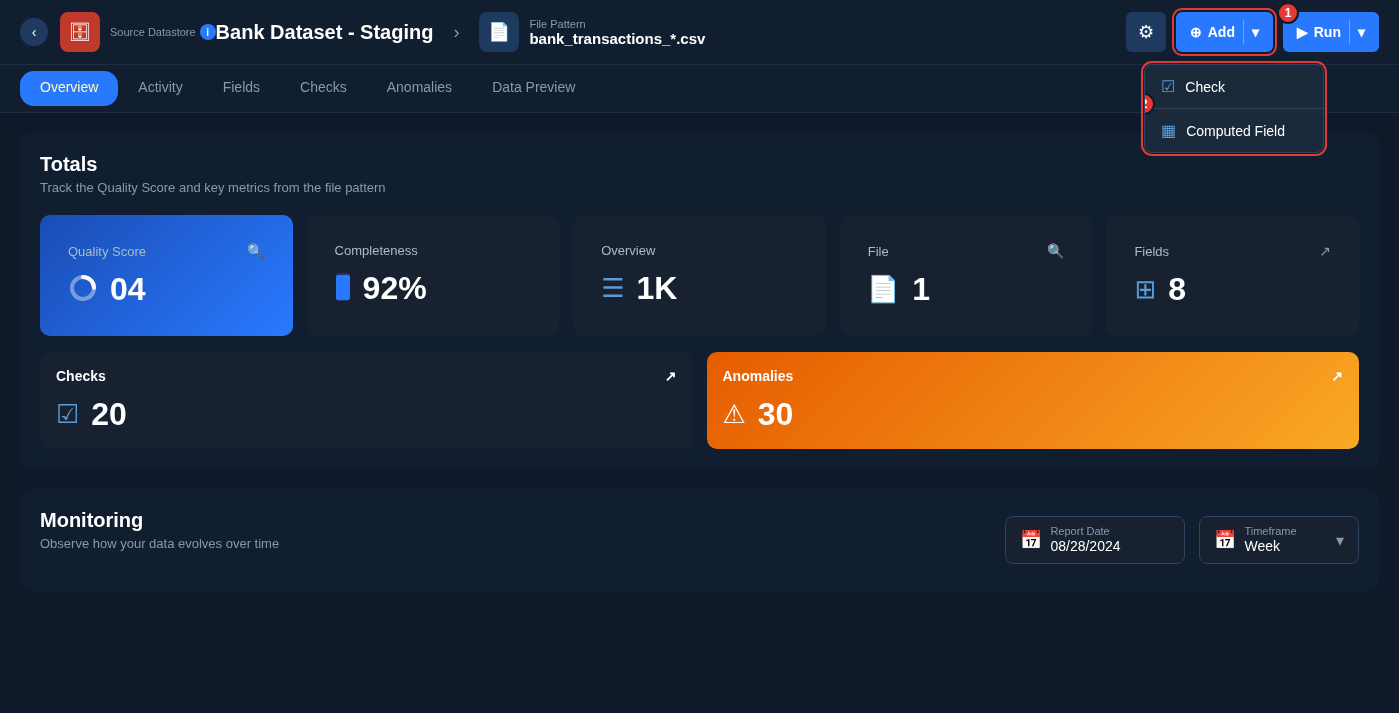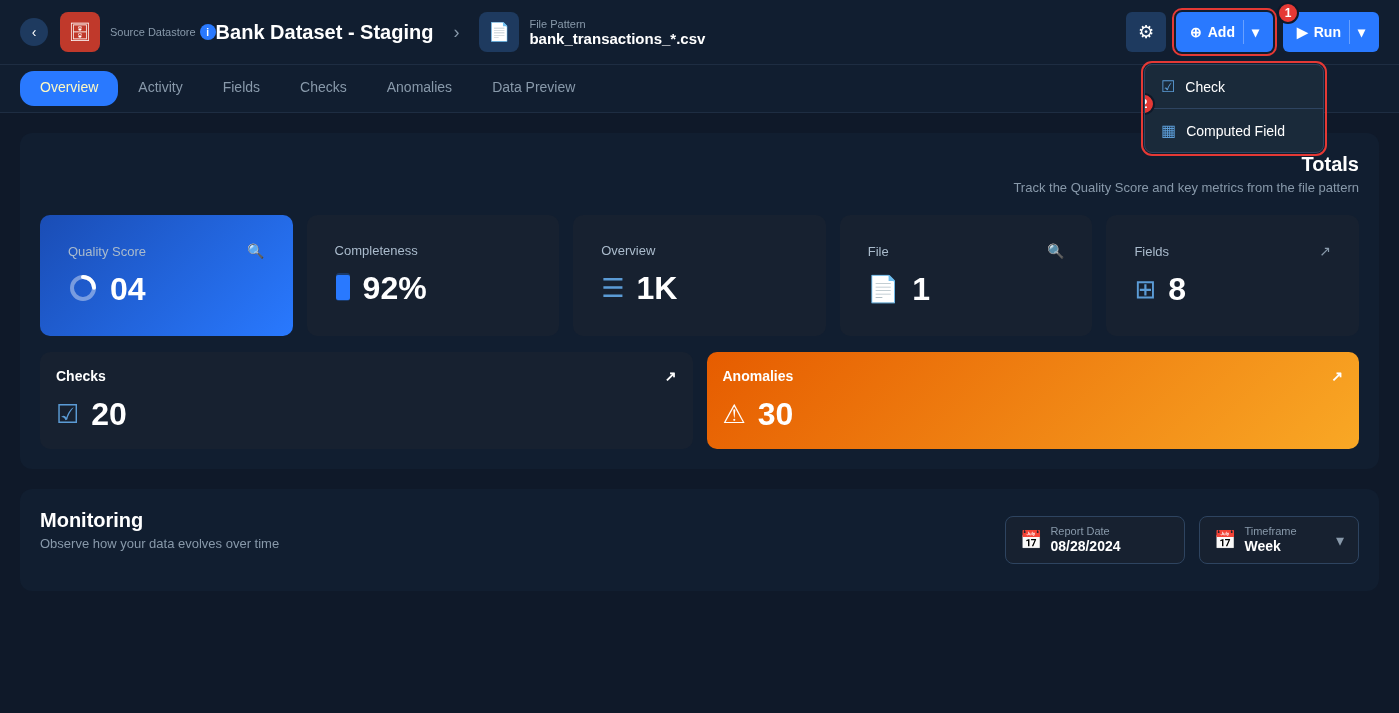--- a/index.html
+++ b/index.html
@@ -262,21 +262,20 @@
       padding: 20px;
       background: #0f1929;
     }
 
     
     .section-card {
       background: #111e30;
       border-radius: 12px;
       padding: 20px;
       margin-bottom: 20px;
-      text-align: right;
     }
     .section-title {
       font-size: 20px;
       font-weight: 700;
       color: #fff;
       margin-bottom: 4px;
     }
     .section-subtitle {
       font-size: 13px;
       color: #8899aa;
@@ -386,21 +385,21 @@
       min-width: 180px;
     }
     .date-label {
       font-size: 11px;
       color: #8899aa;
       display: block;
     }
     .date-value {
       font-size: 14px;
       color: #fff;
-      font-weight: 700;
+      font-weight: 400;
     }
     .timeframe-field {
       background: #172130;
       border: 1px solid #2e4460;
       border-radius: 8px;
       padding: 8px 14px;
       display: flex;
       align-items: center;
       gap: 8px;
       min-width: 160px;

